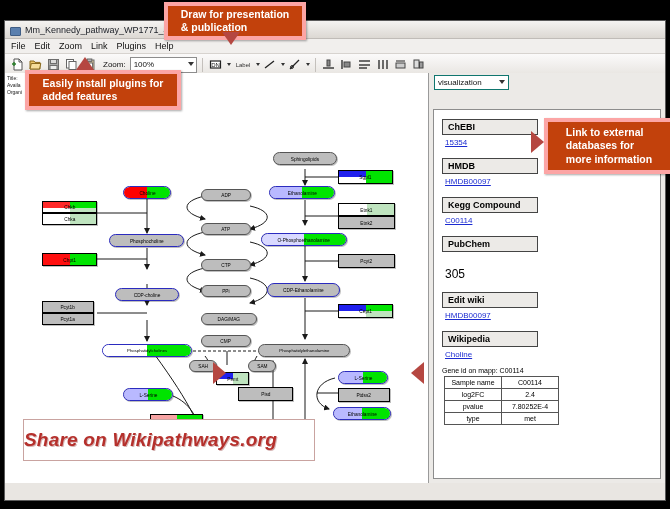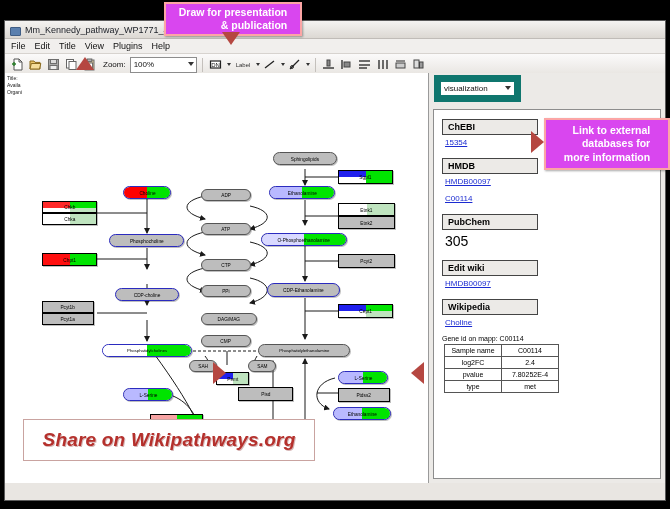--- a/index.html
+++ b/index.html
@@ -64,73 +64,73 @@
   .half{position:absolute;top:0;bottom:0;}
   .hl{left:0;width:50%;}
   .hr{right:0;width:50%;}
   svg.edges{position:absolute;left:0;top:0;width:423px;height:412px;overflow:visible;}
 
   
   .handle{position:absolute;width:4px;height:4px;background:#ffe800;border:1px solid #000;z-index:9;}
 
   
   .viscombo{position:absolute;left:5px;top:2px;width:70px;height:13px;background:#fff;
-            border:7px solid #0f766e;font-size:8px;color:#111;display:flex;align-items:center;
+            border:1px solid #0f766e;font-size:8px;color:#111;display:flex;align-items:center;
             padding-left:3px;}
   .viscombo .arr{position:absolute;right:3px;top:4px;border-left:3px solid transparent;
             border-right:3px solid transparent;border-top:4px solid #333;}
   .tabrow{position:absolute;left:4px;top:22px;right:2px;height:14px;display:flex;align-items:flex-end;}
   .tab{font-size:8px;color:#111;padding:1px 4px;border:1px solid #a9a5a1;background:#ddd9d5;
        margin-right:1px;border-bottom:none;}
   .tab.active{background:#fff;padding-bottom:2px;font-weight:bold;}
   .panel{position:absolute;left:4px;top:36px;right:4px;bottom:4px;background:#fff;
          border:1px solid #8d8d8d;overflow:hidden;}
   .bp{padding:6px 6px 0 8px;}
   .bphead{display:inline-block;min-width:84px;border:1px solid #444;background:#eceae7;
           font-size:9px;font-weight:bold;color:#000;padding:2px 5px;margin-bottom:3px;}
   .bplink{font-size:8px;color:#1b2bd1;text-decoration:underline;margin:0 0 8px 3px;display:block;}
-  .bpplain{font-size:14px;color:#000;margin:0 0 8px 3px;display:block;}
+  .bpplain{font-size:12px;color:#000;margin:12px 0 8px 3px;display:block;}
   .exprhead{font-size:9px;font-weight:bold;color:#000;margin:2px 0 6px 0;}
   .geneid{font-size:7px;color:#000;margin-bottom:2px;}
   table.expr{border-collapse:collapse;margin-left:2px;}
   table.expr td{border:1px solid #555;font-size:7px;padding:2px 4px;text-align:center;color:#000;
                 min-width:48px;}
 
   
-  .callout{position:absolute;background:#d946ef;color:#fff;font-weight:bold;text-align:right;
-           border:2px solid #fca5a5;box-shadow:1px 1px 2px rgba(0,0,0,.35);z-index:50;
+  .callout{position:absolute;background:#c2410c;color:#fff;font-weight:bold;text-align:left;
+           border:4px solid #fca5a5;box-shadow:1px 1px 2px rgba(0,0,0,.35);z-index:50;
            display:flex;align-items:center;justify-content:center;line-height:1.25;}
   .arrow-d,.arrow-u,.arrow-l,.arrow-r{position:absolute;width:0;height:0;z-index:50;}
   .arrow-d{border-left:9px solid transparent;border-right:9px solid transparent;border-top:13px solid #b54741;}
   .arrow-u{border-left:9px solid transparent;border-right:9px solid transparent;border-bottom:13px solid #b54741;}
   .arrow-l{border-top:11px solid transparent;border-bottom:11px solid transparent;border-right:13px solid #b54741;}
   .arrow-r{border-top:11px solid transparent;border-bottom:11px solid transparent;border-left:13px solid #b54741;}
 
   .share{position:absolute;left:23px;top:419px;width:290px;height:40px;background:#fff;
-         border:1px solid #c9a3a0;display:flex;align-items:center;justify-content:center;z-index:55;}
+         border:1px solid #c9a3a0;display:flex;align-items:center;justify-content:flex-start;z-index:55;}
   .share span{font-size:19px;font-style:italic;font-weight:bold;color:#b5302c;
          text-shadow:1px 1px 0 rgba(180,120,120,.55);letter-spacing:.2px;}
 </style>
 </head>
 <body>
 
 <div id="root">
 
   <div class="app">
 
     <div class="titlebar">
       <span class="tb-ico"></span>
       <span class="tb-title">Mm_Kennedy_pathway_WP1771_45176.gpml</span>
     </div>
 
     <div class="menubar">
       <span>File</span>
       <span>Edit</span>
-      <span>Title</span>
-      <span>View</span>
+      <span>Zoom</span>
+      <span>Link</span>
       <span>Plugins</span>
       <span>Help</span>
     </div>
 
     <div class="toolbar">
       <span class="tbtn">
         <svg width="13" height="13" viewBox="0 0 13 13">
             <path d="M3 1h5l3 3v8H3z" fill="#fff" stroke="#555"></path>
             <path d="M8 1v3h3" fill="none" stroke="#555"></path>
             <path d="M1 6h4M3 4v4" stroke="#2a7d2a" stroke-width="1.4"></path>
@@ -489,20 +489,21 @@
 
         <div class="panel">
           <div class="bp">
 
             <div class="bphead">ChEBI</div>
             <a class="bplink" href="#">15354</a>
 
             <div class="bphead">HMDB</div>
             <a class="bplink" href="#">HMDB00097</a>
 
+            <div class="bphead">Kegg Compound</div>
             <a class="bplink" href="#">C00114</a>
 
             <div class="bphead">PubChem</div>
             <span class="bpplain">305</span>
 
             <div class="bphead">Edit wiki</div>
             <a class="bplink" href="#">HMDB00097</a>
 
             <div class="bphead">Wikipedia</div>
             <a class="bplink" href="#">Choline</a>
@@ -533,20 +534,22 @@
         </div>
       </div>
     </div>
 
   </div>
 
   <div class="callout" style="left:164px;top:2px;width:134px;height:30px;font-size:10.5px;white-space:pre-line;">Draw for presentation
 &amp; publication</div>
   <div class="arrow-d" style="left:222px;top:32px;"></div>
 
+  <div class="callout" style="left:25px;top:70px;width:148px;height:32px;font-size:10.5px;white-space:pre-line;">Easily install plugins for
+added features</div>
   <div class="arrow-u" style="left:76px;top:57px;"></div>
 
   <div class="callout" style="left:544px;top:118px;width:122px;height:48px;font-size:10.5px;white-space:pre-line;">Link  to external
 databases  for
 more information</div>
   <div class="arrow-r" style="left:531px;top:131px;"></div>
 
   <div class="arrow-r" style="left:213px;top:362px;"></div>
   <div class="arrow-l" style="left:411px;top:362px;"></div>
 

